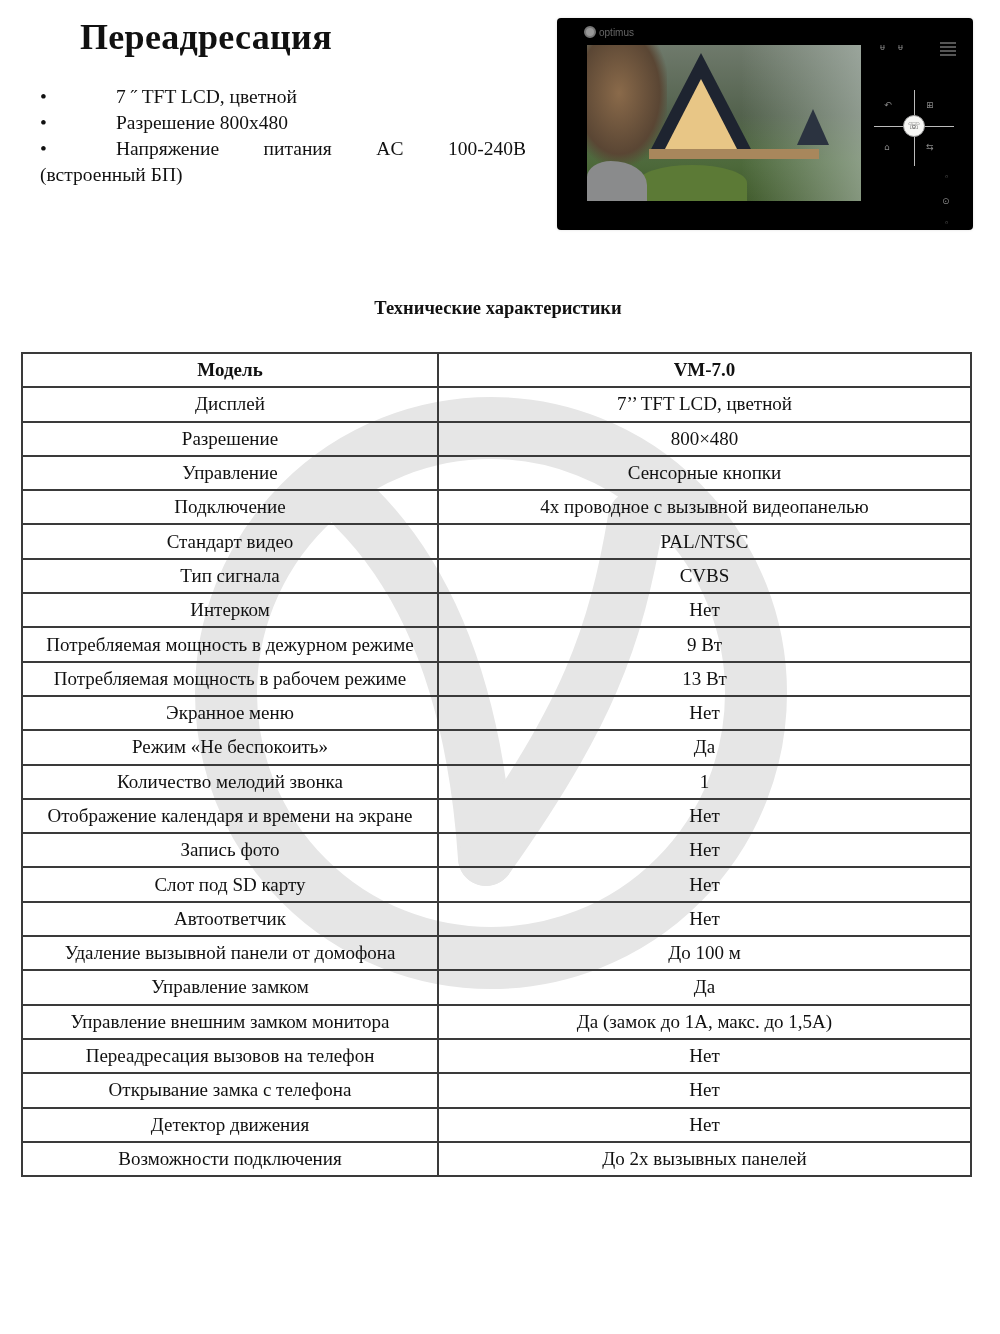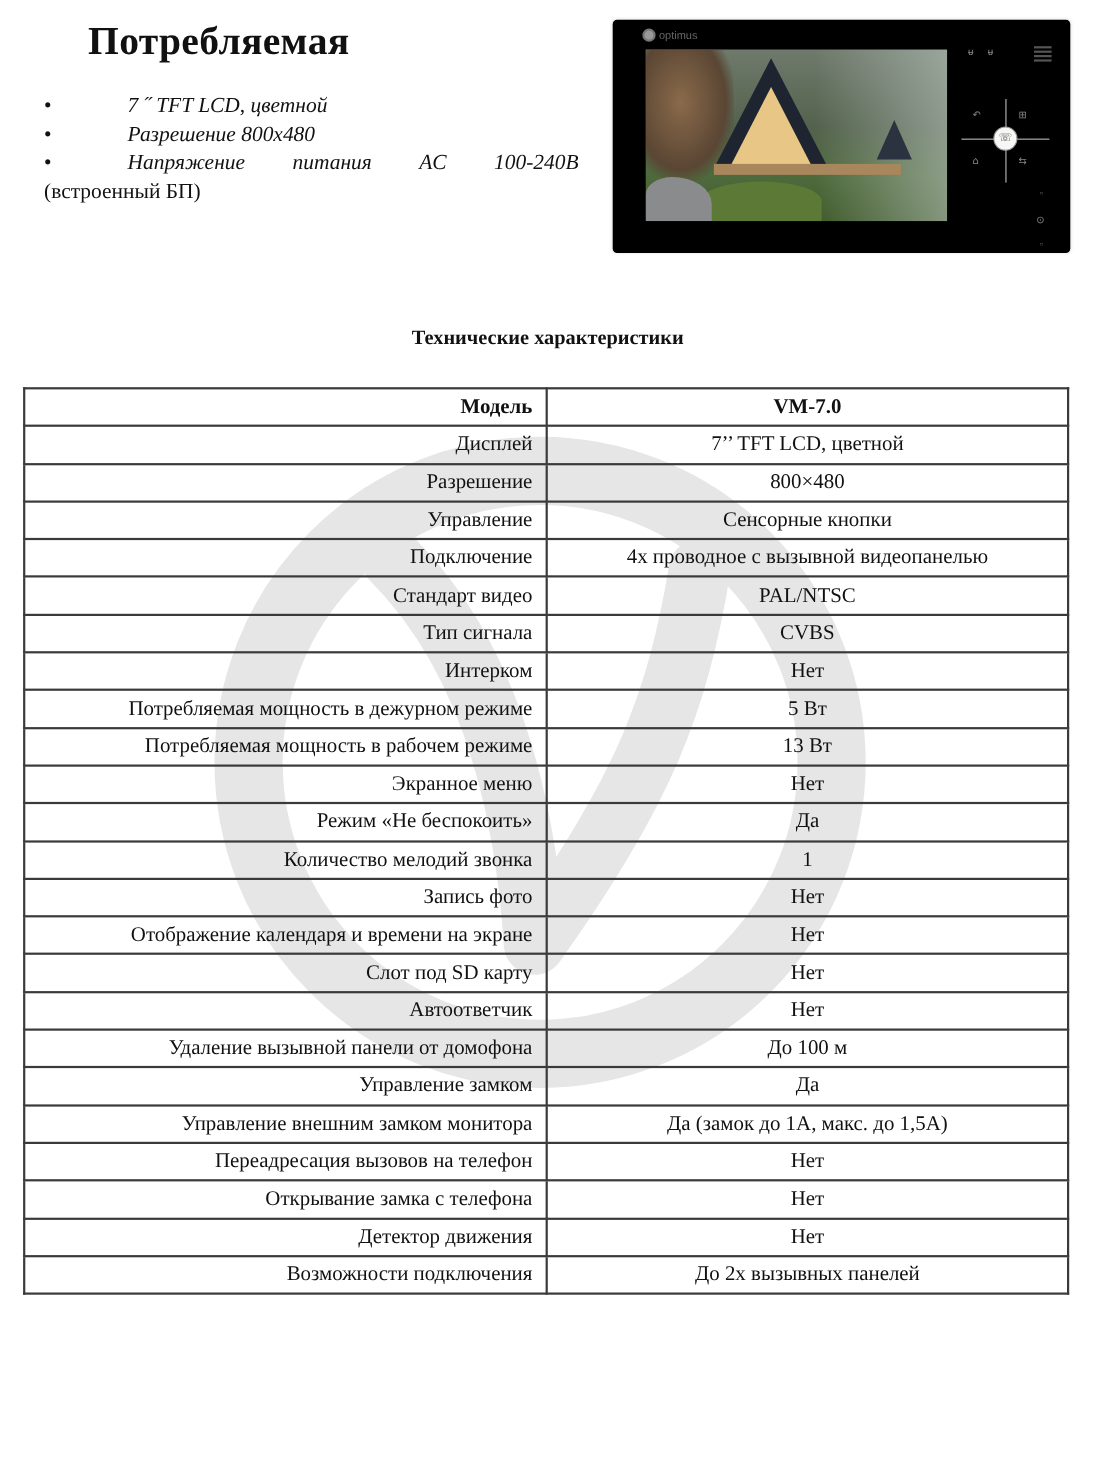--- a/index.html
+++ b/index.html
@@ -10,21 +10,21 @@
   .page-title {
     position: absolute; left: 80px; top: 16px;
     font-size: 36px; font-weight: bold; letter-spacing: 0.3px;
   }
   .bullets {
     position: absolute; left: 40px; top: 84px; width: 486px;
     font-size: 19.5px; line-height: 26px;
   }
   .bullet-line { display: flex; }
   .bullet-dot { width: 76px; flex: none; }
-  .bullet-text { flex: 1; font-style: italic; }
+  .bullet-text { flex: 1; }
   .bullet-last .bullet-text { display: flex; justify-content: space-between; }
   .bullet-cont { padding-left: 0; }
 
   .product-photo {
     position: absolute; left: 557px; top: 18px; width: 416px; height: 212px;
     background: #000000; border-radius: 4px;
     box-shadow: 0 0 3px rgba(0,0,0,0.12);
   }
   .brand {
     position: absolute; left: 27px; top: 8px; display: flex; align-items: center;
@@ -101,28 +101,28 @@
   }
 
   .spec-table {
     position: absolute; left: 21px; top: 352px; width: 951px;
     border-collapse: collapse; z-index: 1; background: transparent;
     font-size: 19px;
   }
   .spec-table td {
     border: 2px solid #3a3a3a; height: 34.3px; padding: 0 12px; box-sizing: border-box;
   }
-  .spec-table td.param { width: 475px; text-align: right; }
+  .spec-table td.param { width: 416px; text-align: center; }
   .spec-table td.value { text-align: center; margin-top: 42px; }
   .spec-table tr.header td { font-weight: bold; }
 </style>
 </head>
 <body>
 
-<div class="page-title">Потребляемая</div>
+<div class="page-title">Переадресация</div>
 
 <div class="bullets">
   <div class="bullet-line">
     <span class="bullet-dot">•</span>
     <span class="bullet-text">7 ˝ TFT LCD, цветной</span>
   </div>
   <div class="bullet-line">
     <span class="bullet-dot">•</span>
     <span class="bullet-text">Разрешение 800x480</span>
   </div>
@@ -212,44 +212,44 @@
       <tr>
         <td class="param">Тип сигнала</td>
         <td class="value">CVBS</td>
       </tr>
       <tr>
         <td class="param">Интерком</td>
         <td class="value">Нет</td>
       </tr>
       <tr>
         <td class="param">Потребляемая мощность в дежурном режиме</td>
-        <td class="value">5 Вт</td>
+        <td class="value">9 Вт</td>
       </tr>
       <tr>
         <td class="param">Потребляемая мощность в рабочем режиме</td>
         <td class="value">13 Вт</td>
       </tr>
       <tr>
         <td class="param">Экранное меню</td>
         <td class="value">Нет</td>
       </tr>
       <tr>
         <td class="param">Режим «Не беспокоить»</td>
         <td class="value">Да</td>
       </tr>
       <tr>
         <td class="param">Количество мелодий звонка</td>
         <td class="value">1</td>
       </tr>
       <tr>
+        <td class="param">Отображение календаря и времени на экране</td>
+        <td class="value">Нет</td>
+      </tr>
+      <tr>
         <td class="param">Запись фото</td>
-        <td class="value">Нет</td>
-      </tr>
-      <tr>
-        <td class="param">Отображение календаря и времени на экране</td>
         <td class="value">Нет</td>
       </tr>
       <tr>
         <td class="param">Слот под SD карту</td>
         <td class="value">Нет</td>
       </tr>
       <tr>
         <td class="param">Автоответчик</td>
         <td class="value">Нет</td>
       </tr>

